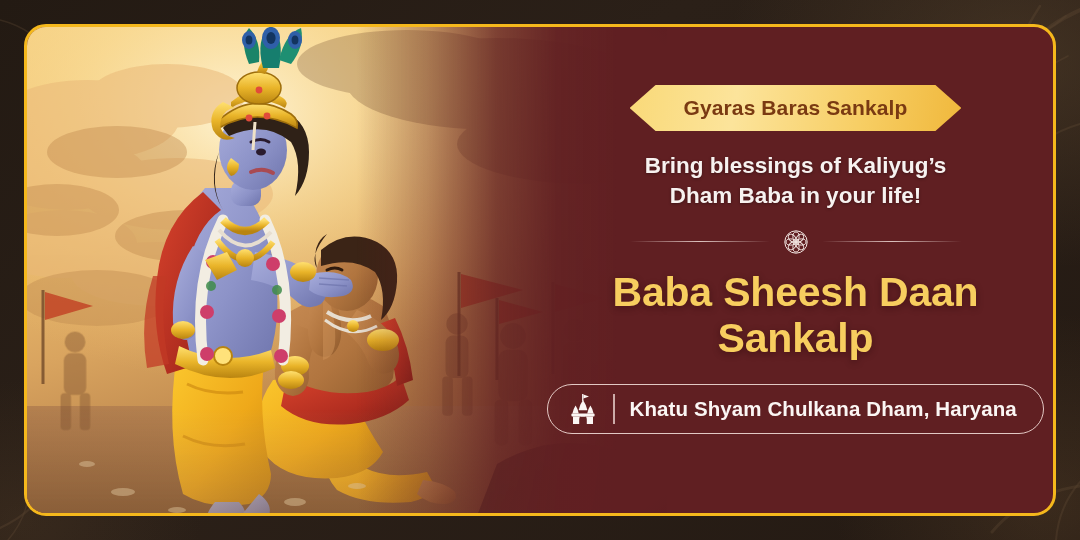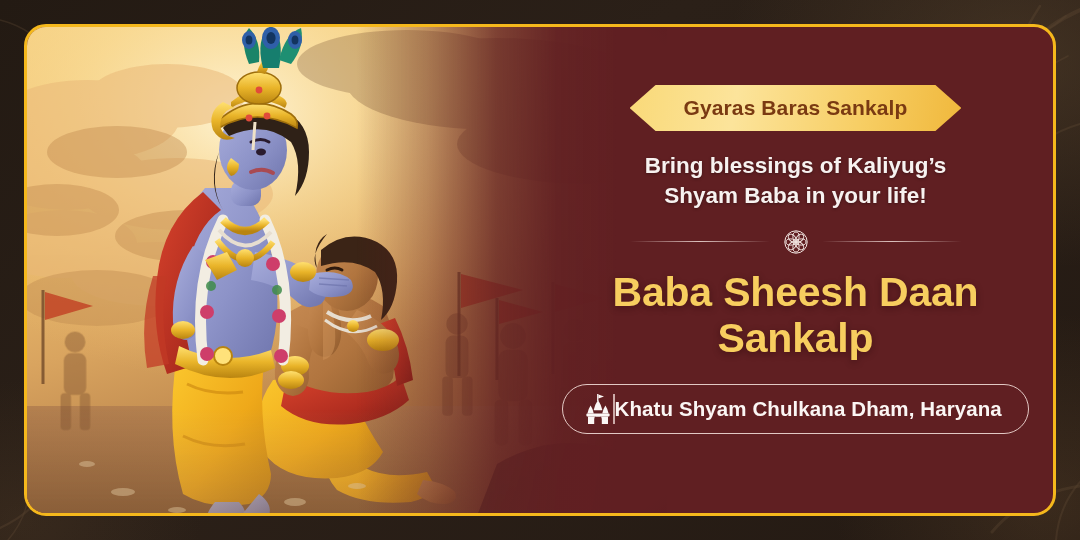--- a/index.html
+++ b/index.html
@@ -93,21 +93,21 @@
     margin-top:15px; text-align:center; color:#F7CE5F;
     font-size:41px; font-weight:bold; line-height:1.12;
     letter-spacing:-.2px;
     text-shadow:0 2px 7px rgba(40,8,10,.45);
   }
   .title span { display:block; }
 
   
   .pill {
     margin-top:22px; height:50px; padding:0 26px 0 20px;
-    display:flex; align-items:center; 
+    display:flex; align-items:center; gap:15px;
     border:1.6px solid rgba(255,238,232,.82); border-radius:26px;
   }
   .pill-sep { width:1.4px; height:30px; background:rgba(255,238,232,.68); }
   .pill-text {
     font-size:20.5px; font-weight:bold; color:#FBF6F4;
     white-space:nowrap; letter-spacing:.1px;
   }
   .temple-icon { display:block; }
 </style>
 </head>
@@ -398,21 +398,21 @@
     </div>
 
     <div class="panel">
 
       <div class="ribbon">
         <span class="ribbon-text">Gyaras Baras Sankalp</span>
       </div>
 
       <div class="subtitle">
         <span>Bring blessings of Kaliyug’s</span>
-        <span>Shyam Baba in your life!</span>
+        <span>Dham Baba in your life!</span>
       </div>
 
       <div class="divider">
         <span class="rule"></span>
         <svg class="rosette" width="26" height="26" viewBox="0 0 26 26">
           <g stroke="#F3E6E2" stroke-width="1" fill="none">
             <circle cx="13" cy="13" r="11.2"></circle>
             <circle cx="13" cy="13" r="3.1"></circle>
             <ellipse cx="13" cy="7.6" rx="3.1" ry="4.6"></ellipse>
             <ellipse cx="13" cy="18.4" rx="3.1" ry="4.6"></ellipse>

